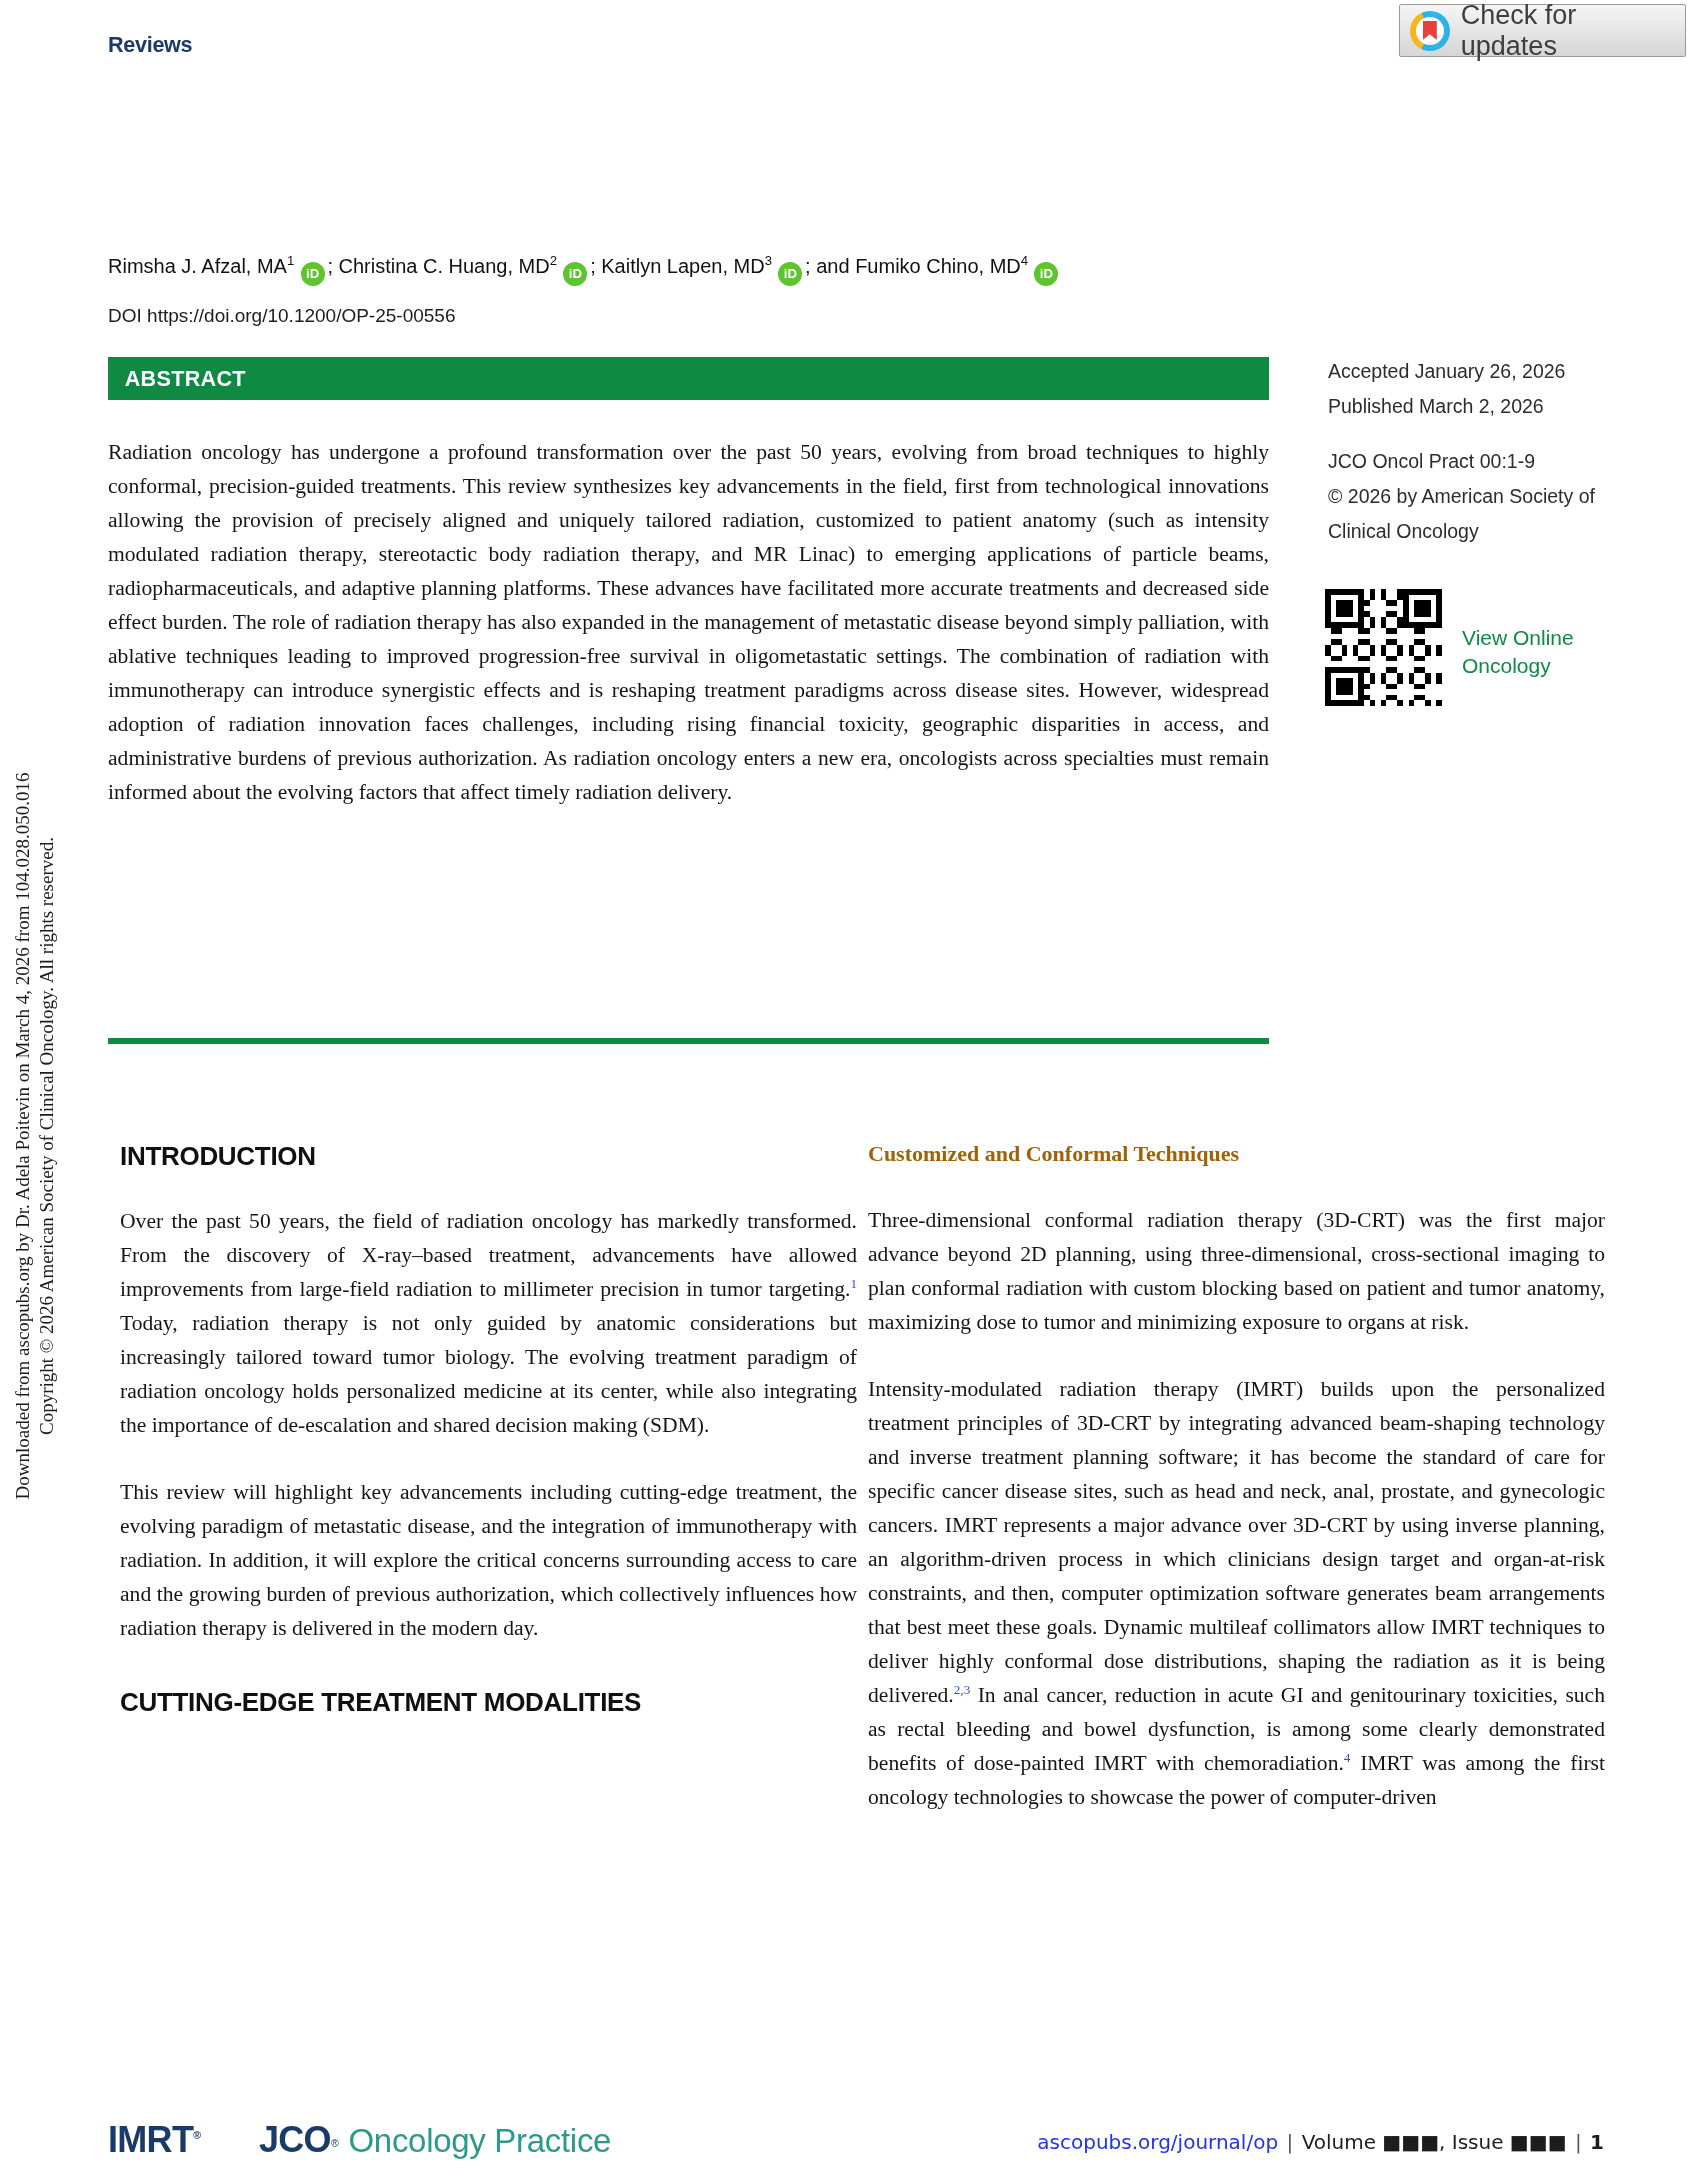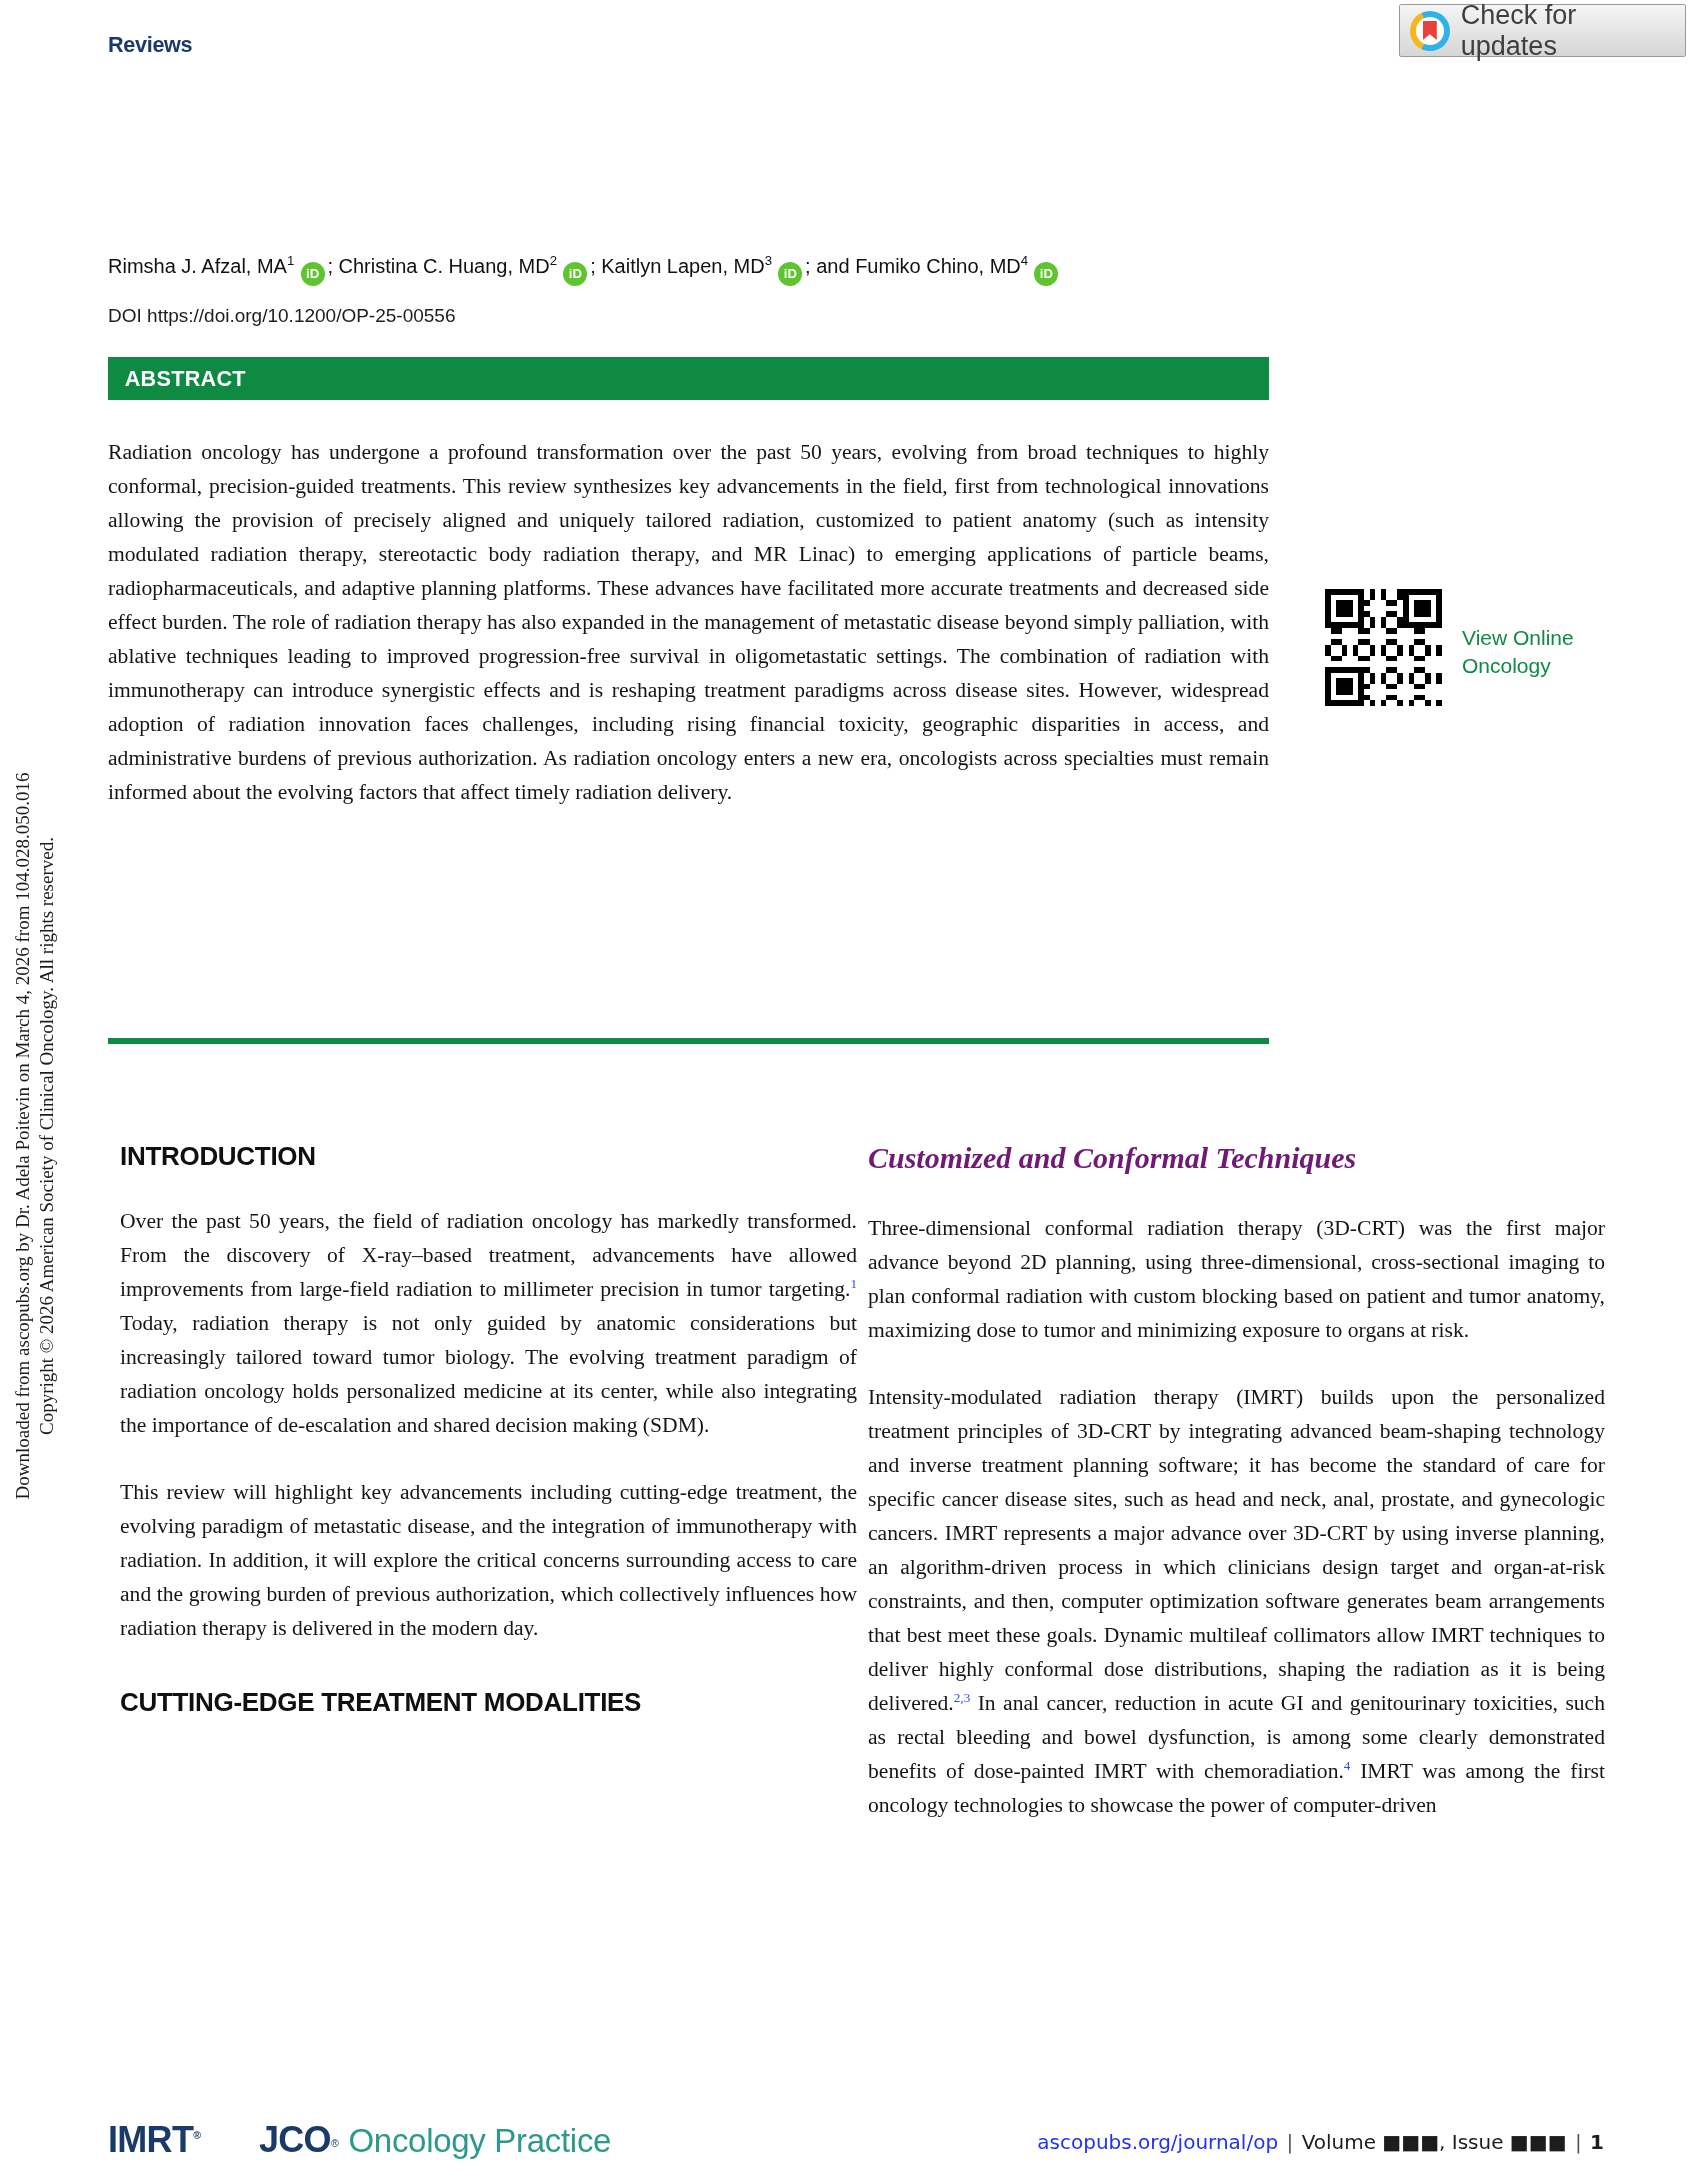--- a/index.html
+++ b/index.html
@@ -65,21 +65,21 @@
 
   .qr { position:absolute; left:1325px; top:589px; width:117px; height:117px; background:#fff;
     display:grid; grid-template-rows:repeat(21,1fr); grid-template-columns:repeat(21,1fr); }
   .qr div { background:#000; }
   .view-online { position:absolute; left:1462px; top:624px; color:#0E8A43; font-size:21px; line-height:28px; text-decoration:none; cursor:pointer; }
 
   .col { position:absolute; top:1141px; width:737px; }
   .col-left { left:120px; }
   .col-right { left:868px; }
   .h-sans { font-size:26px; font-weight:bold; color:#101010; letter-spacing:-0.3px; margin-bottom:32px; }
-  .h-serif { font-family:"Liberation Serif", serif; font-size:30px; font-weight:bold; color:#701a75; margin-bottom:36px;font-style:italic; }
+  .h-serif { font-family:"Liberation Serif", serif; font-size:22px; font-weight:bold; color:#a16207; margin-bottom:36px; }
   .body-p {
     font-family:"Liberation Serif", serif; font-size:21.6px; line-height:34px;
     text-align:justify; color:#151515; margin-bottom:33px;
   }
   .h-sans.second { margin-top:42px; }
   .ref { color:#3348F0; font-size:13.2px; vertical-align:super; line-height:0; cursor:pointer; }
   .inline-link { color:#2336EE; text-decoration:none; cursor:pointer; }
 
   .footer { position:absolute; left:0; top:2113px; width:1693px; height:56px; }
   .logo-asco { position:absolute; left:108px; top:5.6px; font-size:36px; font-weight:bold; color:#1A3A68; letter-spacing:-0.7px; }
@@ -122,20 +122,27 @@
     <span>DOI</span>
     <span>https://doi.org/10.1200/OP-25-00556</span>
   </div>
 
   <div class="abstract-bar">
     <span>ABSTRACT</span>
   </div>
   <p class="abstract-text">Radiation oncology has undergone a profound transformation over the past 50 years, evolving from broad techniques to highly conformal, precision-guided treatments. This review synthesizes key advancements in the field, first from technological innovations allowing the provision of precisely aligned and uniquely tailored radiation, customized to patient anatomy (such as intensity modulated radiation therapy, stereotactic body radiation therapy, and MR Linac) to emerging applications of particle beams, radiopharmaceuticals, and adaptive planning platforms. These advances have facilitated more accurate treatments and decreased side effect burden. The role of radiation therapy has also expanded in the management of metastatic disease beyond simply palliation, with ablative techniques leading to improved progression-free survival in oligometastatic settings. The combination of radiation with immunotherapy can introduce synergistic effects and is reshaping treatment paradigms across disease sites. However, widespread adoption of radiation innovation faces challenges, including rising financial toxicity, geographic disparities in access, and administrative burdens of previous authorization. As radiation oncology enters a new era, oncologists across specialties must remain informed about the evolving factors that affect timely radiation delivery.</p>
   <div class="abstract-rule"></div>
 
+  <div class="pubinfo">
+    <div>Accepted January 26, 2026</div>
+    <div>Published March 2, 2026</div>
+    <div class="pubgap"></div>
+    <div>JCO Oncol Pract 00:1-9</div>
+    <div>© 2026 by American Society of Clinical Oncology</div>
+  </div>
 
   <div class="qr" id="qr">
       <div style="grid-area: 1 / 1;"></div>
       <div style="grid-area: 1 / 2;"></div>
       <div style="grid-area: 1 / 3;"></div>
       <div style="grid-area: 1 / 4;"></div>
       <div style="grid-area: 1 / 5;"></div>
       <div style="grid-area: 1 / 6;"></div>
       <div style="grid-area: 1 / 7;"></div>
       <div style="grid-area: 1 / 9;"></div>

